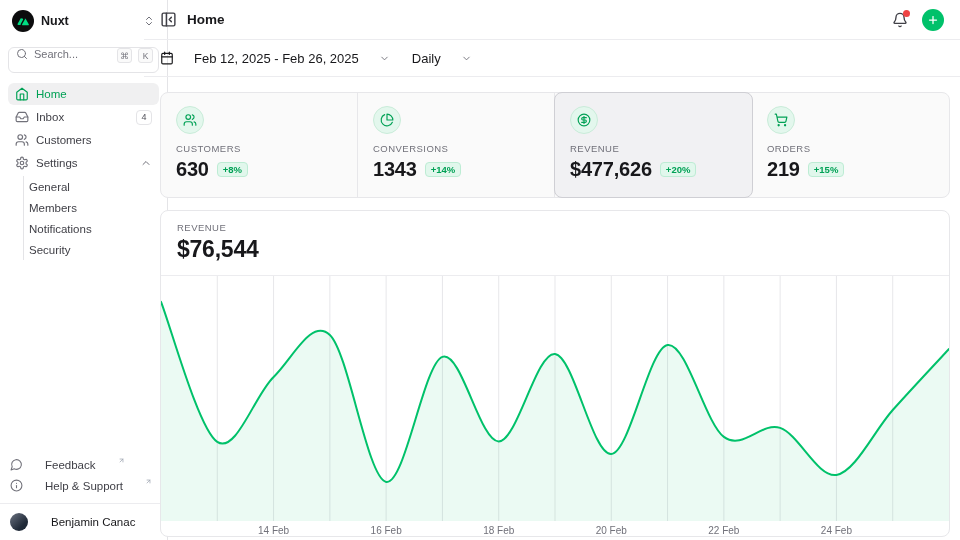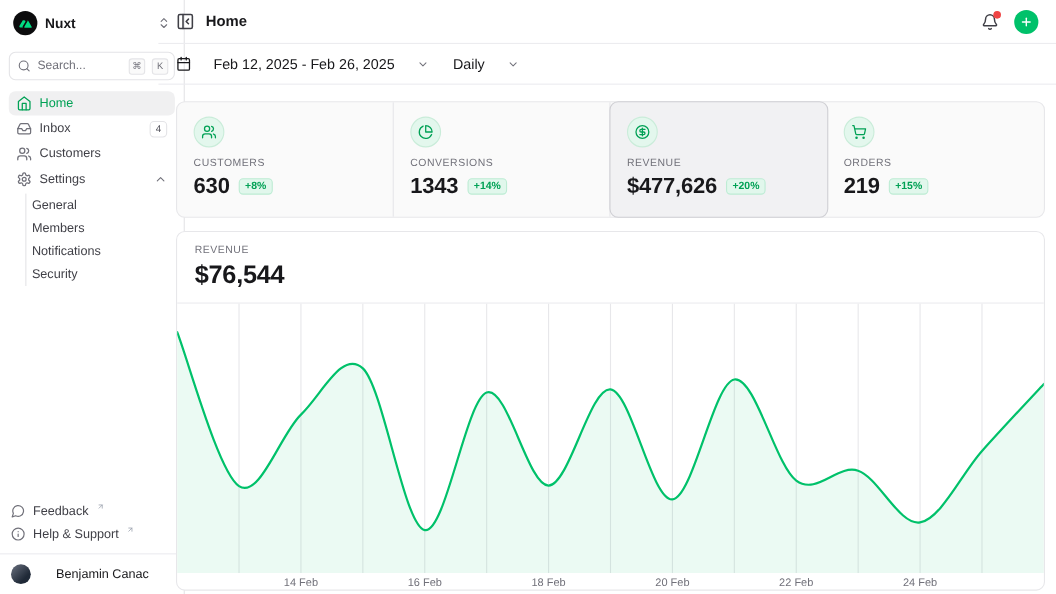--- a/index.html
+++ b/index.html
@@ -17,21 +17,21 @@
     position:absolute; left:0; top:0; width:168px; height:540px;
     border-right:1px solid #e4e4e7; background:#fff;
     display:flex; flex-direction:column; padding:8px 8px 4px;
   }
   .ws-row { display:flex; align-items:center; gap:7px; height:26px; padding:0 4px; border-radius:6px; cursor:pointer; }
   .ws-logo { width:22px; height:22px; border-radius:50%; background:#0c0c0d; display:grid; place-items:center; }
   .ws-name { font-size:12.5px; font-weight:700; flex:1; }
   .chev-ud { color:#71717a; }
   .search {
     margin-top:13px; height:26px; border:1px solid #e4e4e7; border-radius:6px;
-    display:flex; align-items:center; gap:6px; padding:0 5px 0 7px; color:#71717a; cursor:pointer; background:#fff;
+    display:flex; align-items:flex-start; gap:6px; padding:0 5px 0 7px; color:#71717a; cursor:pointer; background:#fff;
   }
   .search-label { font-size:11px; flex:1; }
   .kbd {
     font-size:8.5px; color:#71717a; border:1px solid #e4e4e7; background:#fafafa;
     border-radius:3px; min-width:15px; height:15px; display:grid; place-items:center; padding:0 2px;
   }
   .nav { margin-top:10px; }
   .nav-item {
     display:flex; align-items:center; gap:7px; height:22px; padding:0 7px;
     border-radius:6px; font-size:11.5px; color:#3f3f46; cursor:pointer; margin-bottom:1px;
@@ -40,21 +40,21 @@
   .nav-item.active { background:#f0f0f1; color:#00a155; font-weight:500; }
   .nav-item.active .nico { color:#00a155; }
   .nav-label { flex:1; white-space:nowrap; }
   .mini-badge {
     min-width:16px; height:15px; border:1px solid #e4e4e7; border-radius:4px;
     font-size:9px; color:#52525b; display:grid; place-items:center; background:#fff;
   }
   .subnav { margin:2px 0 2px 15px; border-left:1px solid #e4e4e7; padding-left:5px; }
   .subnav-item { height:21px; display:flex; align-items:center; font-size:11.5px; color:#3f3f46; cursor:pointer; border-radius:5px; }
   .sb-spacer { flex:1; }
-  .foot-item { display:flex; align-items:flex-start; gap:7px; height:21px; padding:0 2px; font-size:11.5px; color:#3f3f46; cursor:pointer; align-items:center; }
+  .foot-item { display:flex; align-items:flex-start; gap:22px; height:21px; padding:0 2px; font-size:11.5px; color:#3f3f46; cursor:pointer; align-items:center; }
   .foot-item .nico { color:#71717a; }
   .ext { color:#9ca3af; position:relative; top:-4px; left:0; }
   .user-sect { border-top:1px solid #ececef; margin:7px -8px 0; padding:6px 10px 2px; }
   .user-row { display:flex; align-items:center; gap:23px; height:24px; cursor:pointer; }
   .avatar { width:18px; height:18px; border-radius:50%; background:linear-gradient(135deg,#6b7280 0%,#1f2937 70%); flex:none; }
   .user-name { font-size:11.5px; font-weight:500; flex:1; white-space:nowrap; }
 
   
   .main { position:absolute; left:144px; top:0; right:0; bottom:0; }
   .topbar { height:40px; border-bottom:1px solid #ececef; display:flex; align-items:center; padding:0 16px; }

